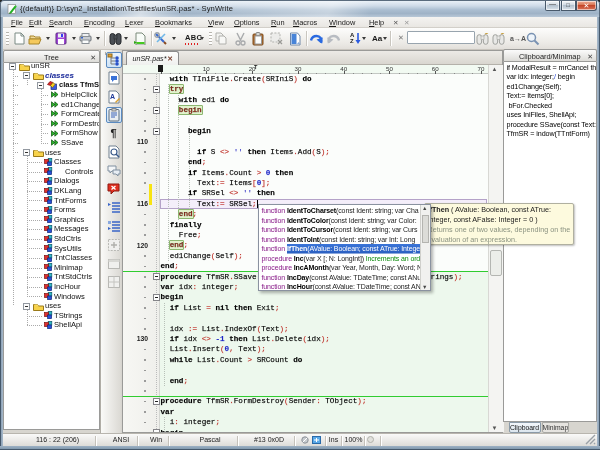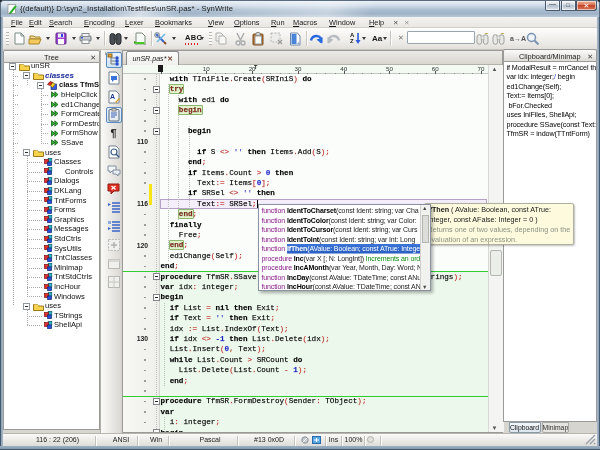--- a/index.html
+++ b/index.html
@@ -641,26 +641,24 @@
           <div class="crow" style="top:135.20px">    <i class="m">end</i><i class="s">;</i></div>
           <div class="crow" style="top:145.60px">  <i class="k">finally</i></div>
           <div class="crow" style="top:156.00px">    Free<i class="s">;</i></div>
           <div class="crow" style="top:166.40px">  <i class="m">end</i><i class="s">;</i></div>
           <div class="crow" style="top:176.80px">  ed1Change<i class="s">(</i>Self<i class="s">);</i></div>
           <div class="crow" style="top:187.20px"><i class="k">end</i><i class="s">;</i></div>
           <div class="crow" style="top:197.60px"><i class="k">procedure</i> TfmSR<i class="s">.</i>SSave<i class="s">(</i><i class="k">const</i> Text<i class="s">:</i> WideString<i class="s">;</i> <i class="k">var</i> List<i class="s">:</i> TStrings<i class="s">);</i></div>
           <div class="crow" style="top:208.00px"><i class="k">var</i> idx<i class="s">:</i> integer<i class="s">;</i></div>
           <div class="crow" style="top:218.40px"><i class="k">begin</i></div>
           <div class="crow" style="top:228.80px">  <i class="k">if</i> List <i class="s">=</i> <i class="k">nil</i> <i class="k">then</i> Exit<i class="s">;</i></div>
-          <div class="crow" style="top:239.20px">  <i class="k">if</i> Text <i class="s">=</i> <i class="t">''</i> <i class="k">then</i> Exit<i class="s">;</i></div>
           <div class="crow" style="top:249.60px">  idx <i class="s">:=</i> List<i class="s">.</i>IndexOf<i class="s">(</i>Text<i class="s">);</i></div>
           <div class="crow" style="top:260.00px">  <i class="k">if</i> idx <i class="s">&lt;&gt;</i> <i class="n">-1</i> <i class="k">then</i> List<i class="s">.</i>Delete<i class="s">(</i>idx<i class="s">);</i></div>
           <div class="crow" style="top:270.40px">  List<i class="s">.</i>Insert<i class="s">(</i><i class="n">0</i><i class="s">,</i> Text<i class="s">);</i></div>
           <div class="crow" style="top:280.80px">  <i class="k">while</i> List<i class="s">.</i>Count <i class="s">&gt;</i> SRCount <i class="k">do</i></div>
-          <div class="crow" style="top:291.20px">    List<i class="s">.</i>Delete<i class="s">(</i>List<i class="s">.</i>Count <i class="s">-</i> <i class="n">1</i><i class="s">);</i></div>
           <div class="crow" style="top:301.60px">  <i class="k">end</i><i class="s">;</i></div>
           <div class="crow" style="top:312.00px"></div>
           <div class="crow" style="top:322.40px"><i class="k">procedure</i> TfmSR<i class="s">.</i>FormDestroy<i class="s">(</i>Sender<i class="s">:</i> TObject<i class="s">);</i></div>
           <div class="crow" style="top:332.80px"><i class="k">var</i></div>
           <div class="crow" style="top:343.20px">  i<i class="s">:</i> integer<i class="s">;</i></div>
           <div class="crow" style="top:353.60px"><i class="k">begin</i></div>
      <div class="gsep" style="left:0;top:196.8px;width:365px"></div>
      <div class="gsep" style="left:0;top:321.6px;width:365px"></div>
      <div id="caret" style="left:133.7px;top:125.8px;height:8.6px"></div>
    </div>

